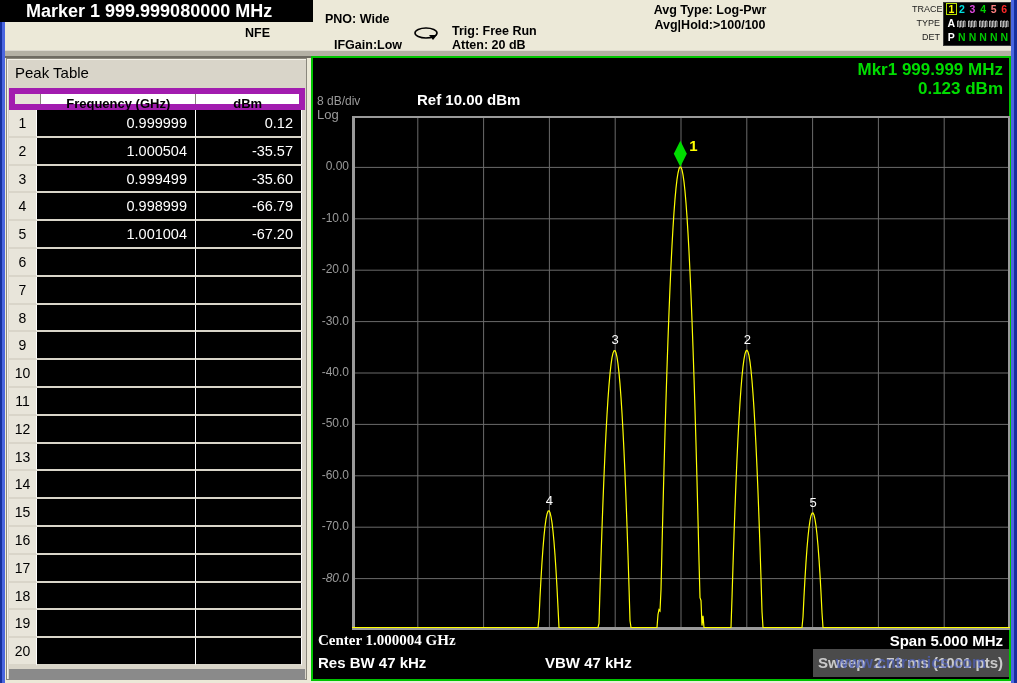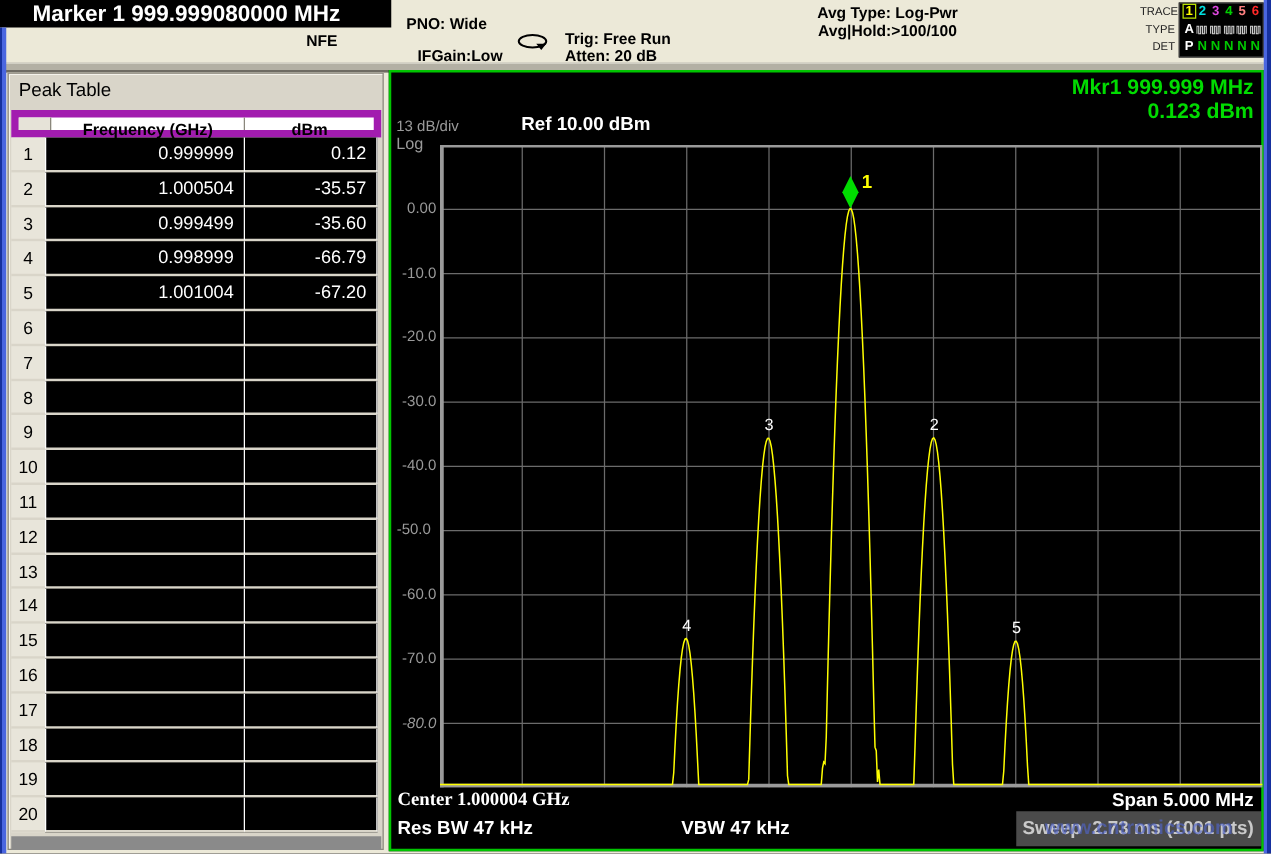--- a/index.html
+++ b/index.html
@@ -243,30 +243,30 @@
             <div class="pt-dbm"></div>
           </div>
         </div>
     </div>
     <div class="abs" id="peak-scroll"></div>
   </div>
 
   <div class="abs" id="spec">
     <div class="mkr-line" style="top:2px;">Mkr1 999.999 MHz</div>
     <div class="mkr-line" style="top:21px;">0.123 dBm</div>
-    <div class="gray-note" style="left:4px;top:36px;">13 dB/div</div>
+    <div class="gray-note" style="left:4px;top:36px;">8 dB/div</div>
     <div class="gray-note" style="left:4px;top:49px;font-size:13px;">Log</div>
     <div id="ref-note">Ref 10.00 dBm</div>
     <div id="ylabs">
         <div class="ylab" style="top: 101.4px;">0.00</div>
         <div class="ylab" style="top: 152.8px;">-10.0</div>
         <div class="ylab" style="top: 204.2px;">-20.0</div>
         <div class="ylab" style="top: 255.6px;">-30.0</div>
         <div class="ylab" style="top: 307px;">-40.0</div>
-        <div class="ylab" style="top: 358.4px; text-align: center;">-50.0</div>
+        <div class="ylab" style="top: 358.4px;">-50.0</div>
         <div class="ylab" style="top: 409.8px;">-60.0</div>
         <div class="ylab" style="top: 461.2px;">-70.0</div>
         <div class="ylab" style="top: 512.6px; font-style: italic;">-80.0</div>
       </div>
     <svg id="plot-svg" width="658" height="514" viewBox="0 0 658 514">
         <g>
           <line x1="65.8" y1="0" x2="65.8" y2="514" stroke="#6b6b6b" stroke-width="1"></line>
           <line x1="0" y1="51.4" x2="658" y2="51.4" stroke="#6b6b6b" stroke-width="1"></line>
           <line x1="131.6" y1="0" x2="131.6" y2="514" stroke="#6b6b6b" stroke-width="1"></line>
           <line x1="0" y1="102.8" x2="658" y2="102.8" stroke="#6b6b6b" stroke-width="1"></line>

